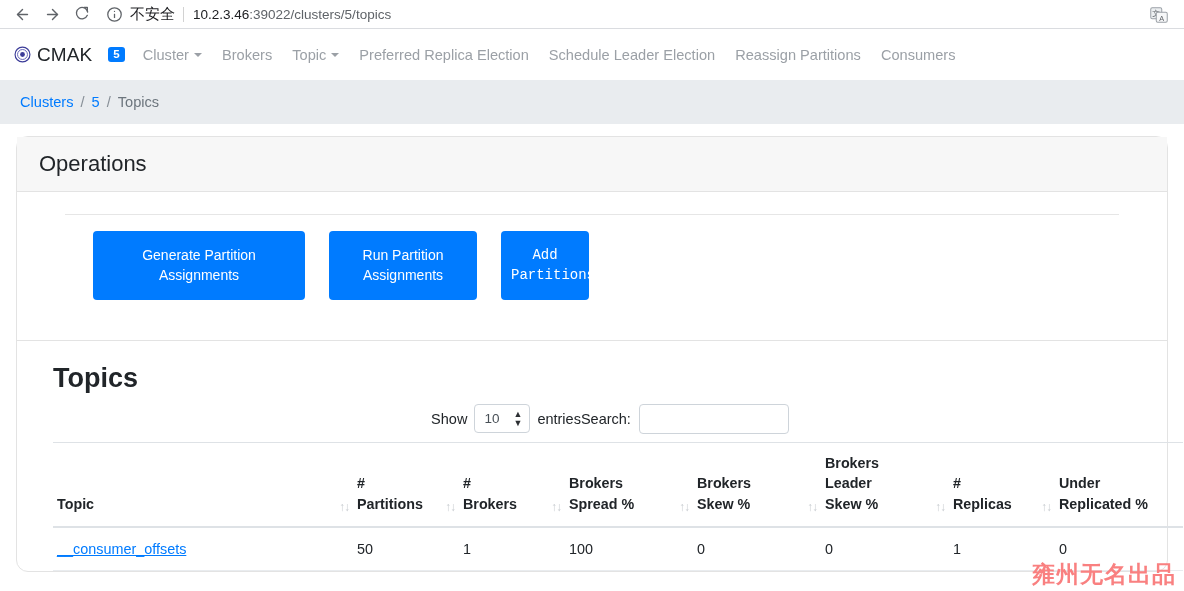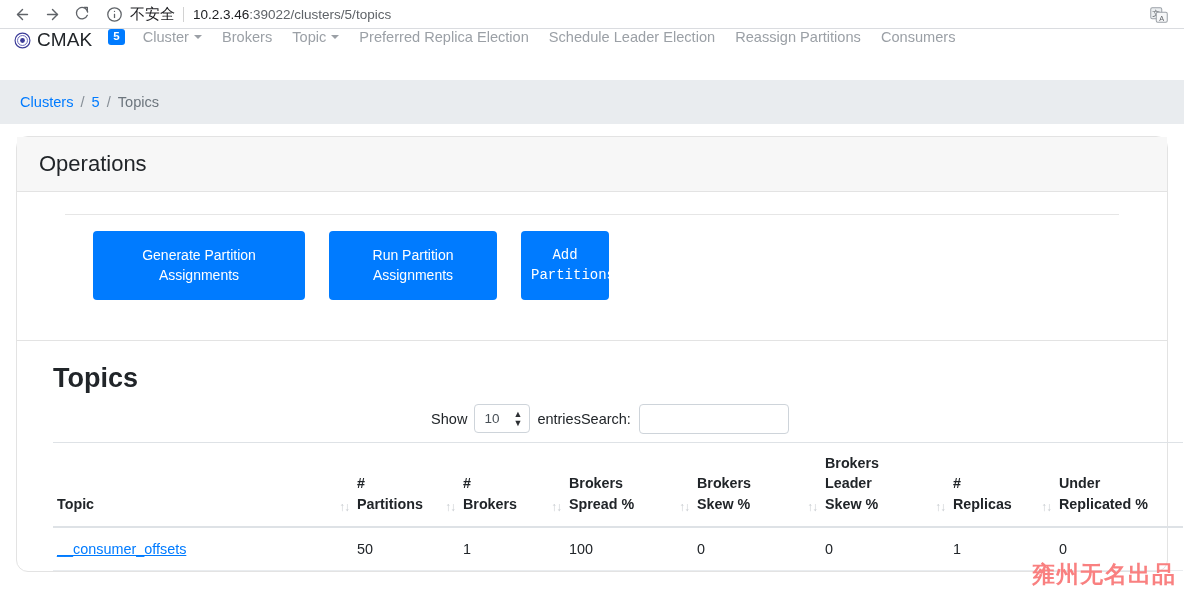--- a/index.html
+++ b/index.html
@@ -64,21 +64,21 @@
   .chrome-divider {
     height: 1px;
     background: #dadce0;
     width: 100%;
   }
 
   
   .navbar {
     height: 51px;
     display: flex;
-    align-items: flex-start;
+    align-items: center;
     padding: 0 14px;
     background: #ffffff;
     gap: 0;
   }
   .brand {
     display: flex;
     align-items: center;
     gap: 6px;
     margin-right: 16px;
     font-size: 19px;
@@ -170,21 +170,21 @@
     border: none;
     border-radius: 4px;
     font-size: 14px;
     font-family: "Liberation Sans", sans-serif;
     line-height: 1.45;
     text-align: center;
     padding: 14px 10px;
     cursor: pointer;
   }
   .btn-w1 { width: 212px; }
-  .btn-w2 { width: 168px; }
+  .btn-w2 { width: 148px; }
   .btn-w3 { width: 88px; font-family: Liberation Mono, monospace; }
 
   
   .topics-panel {
     border-top: 1px solid #e3e3e3;
     margin-top: 14px;
     padding: 16px 20px 0 20px;
   }
   .topics-title {
     font-size: 27px;

